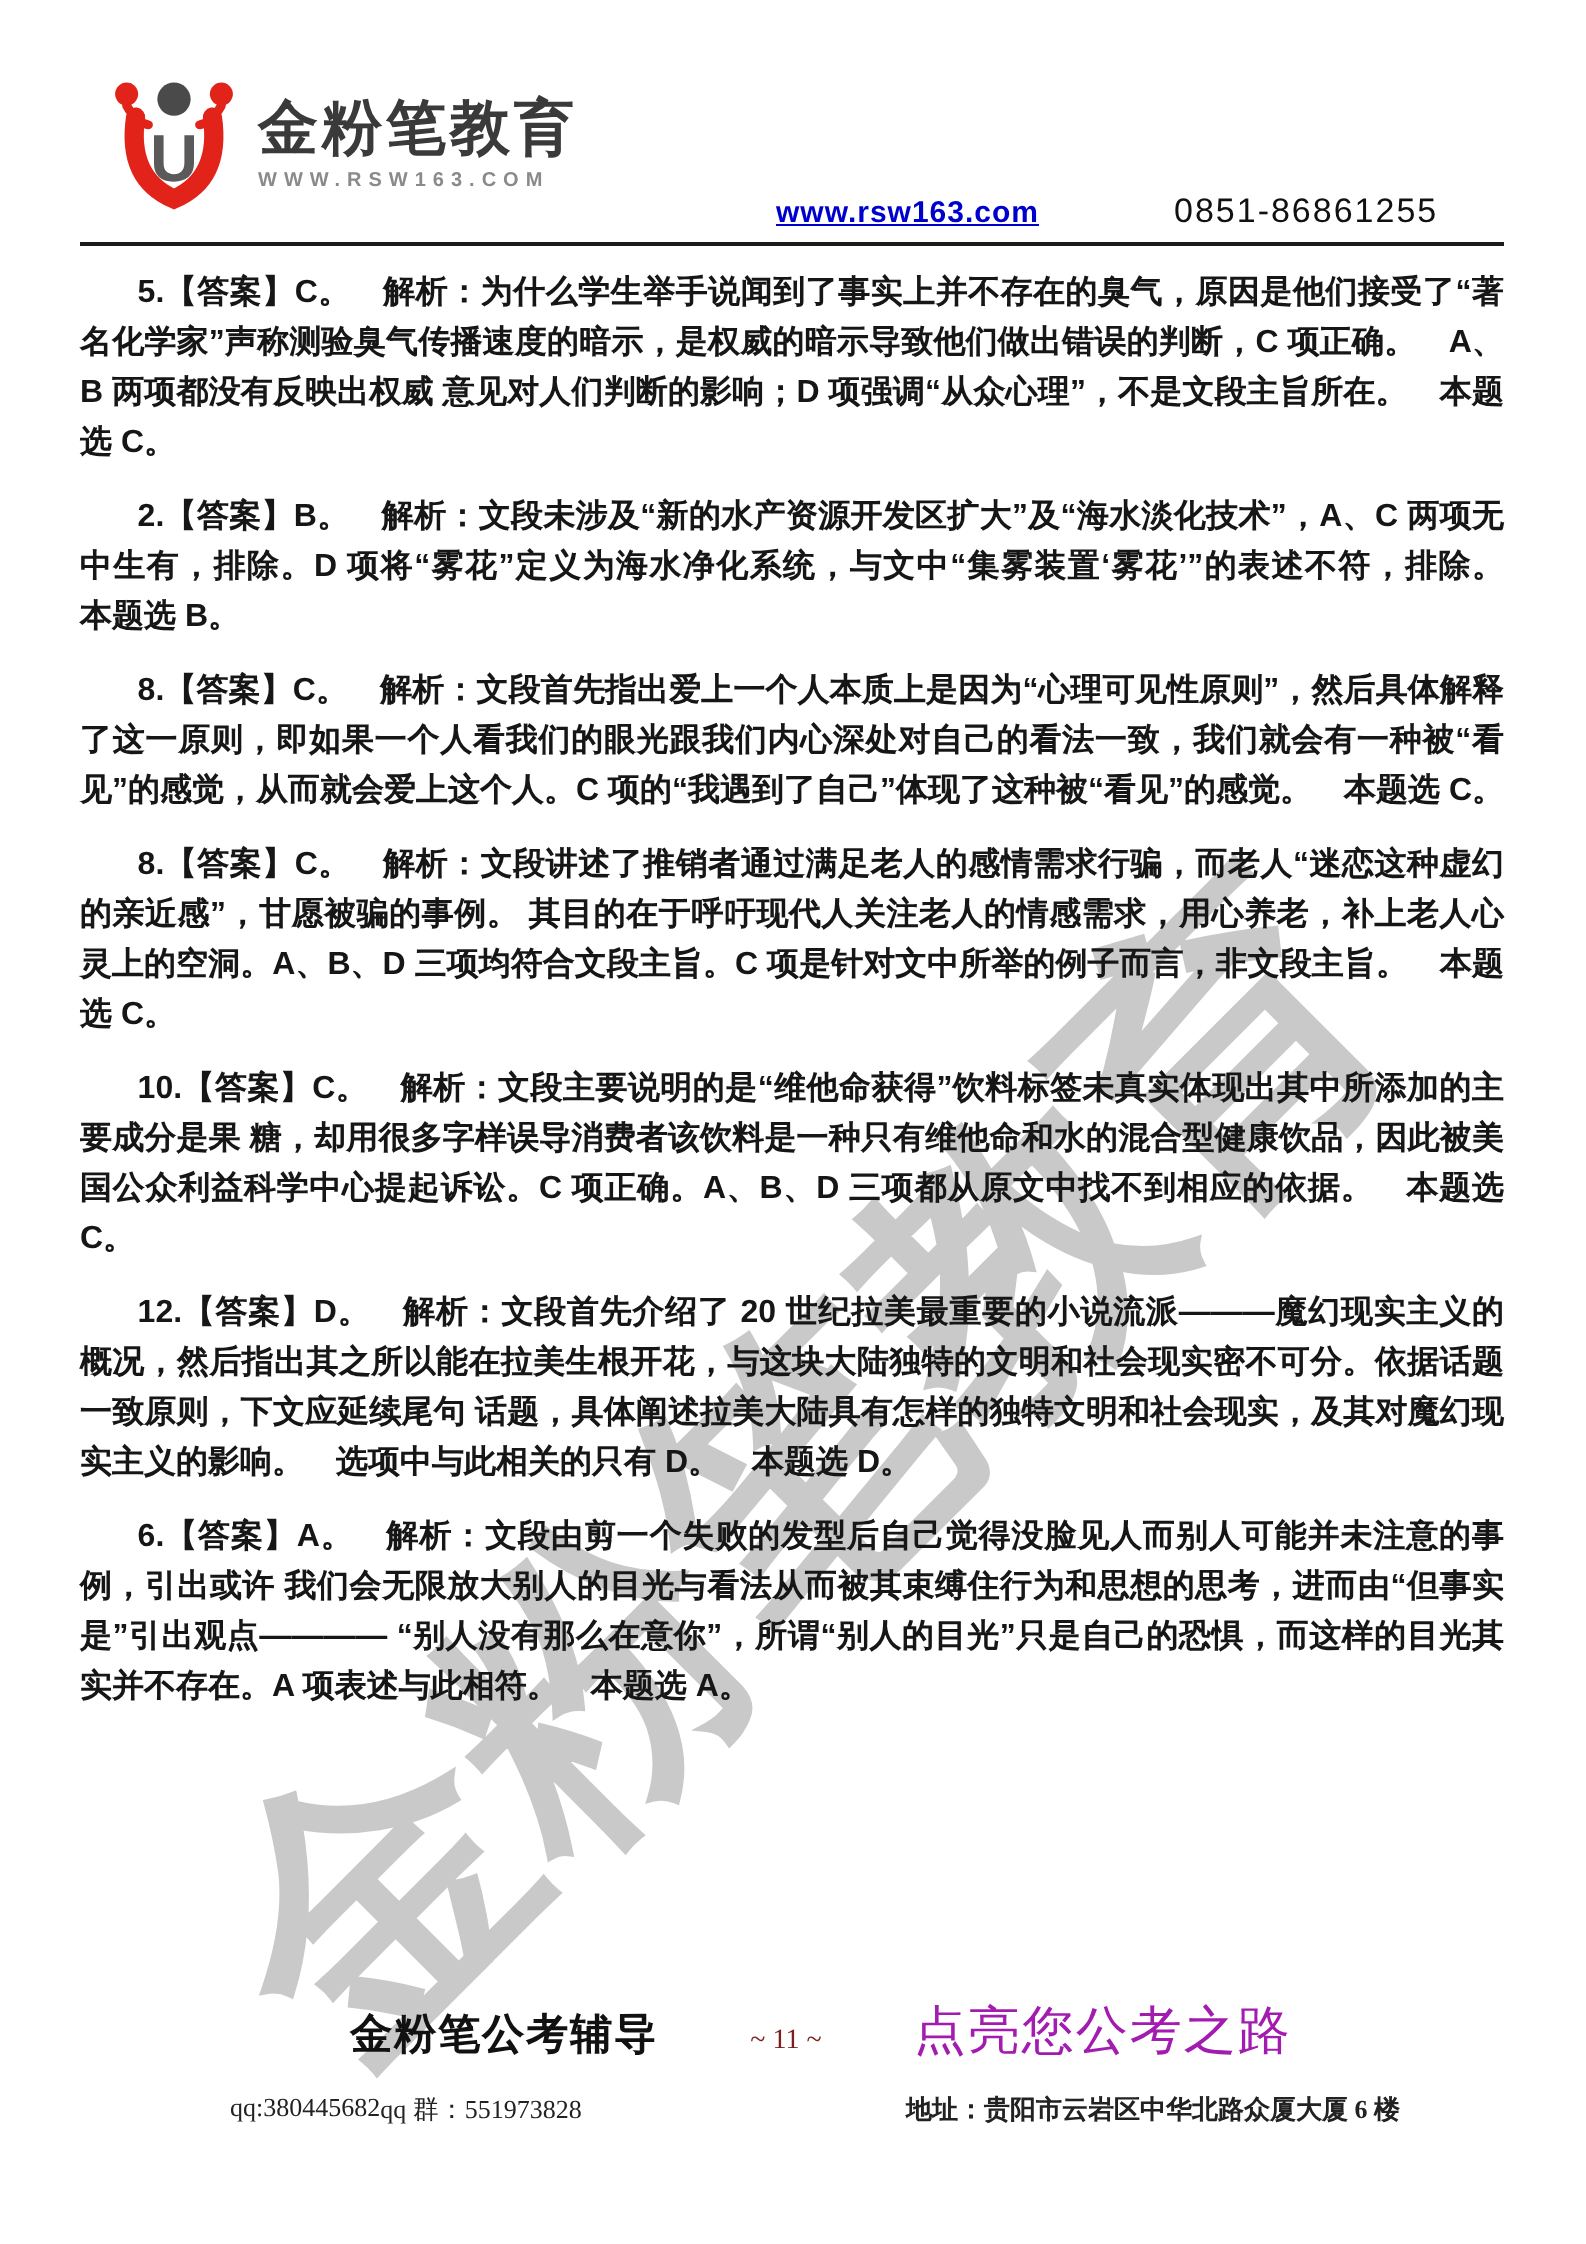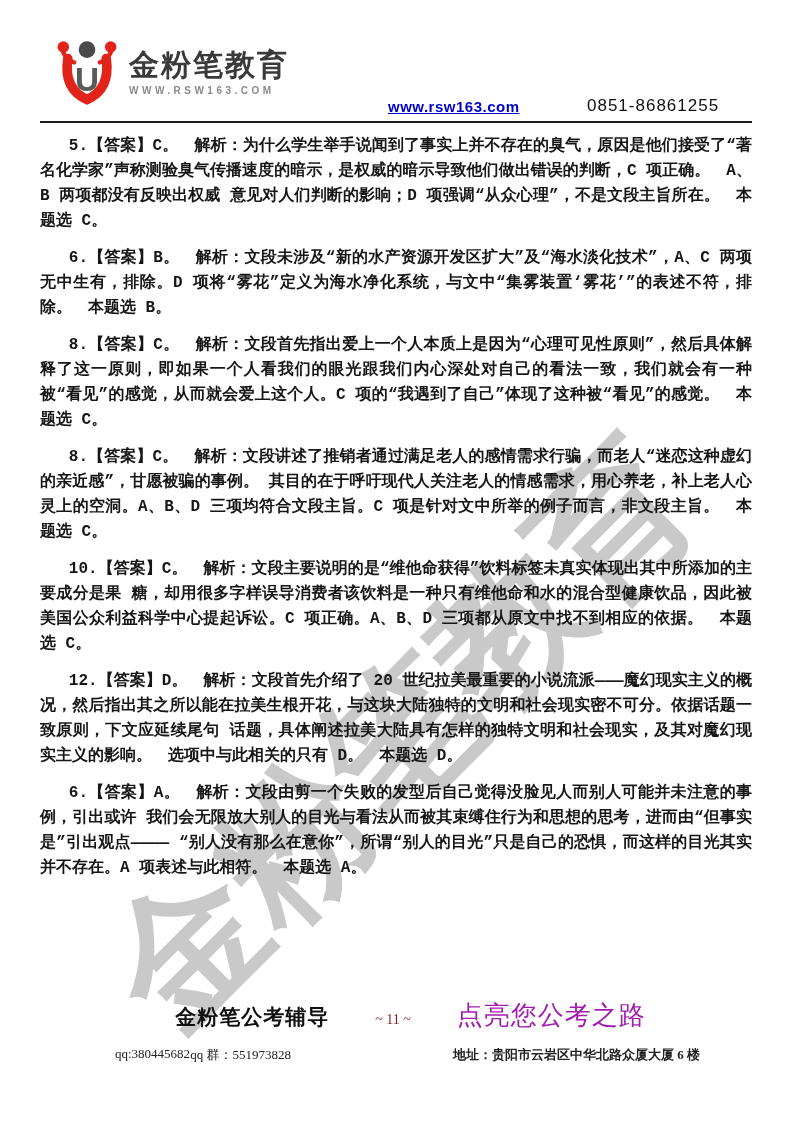--- a/index.html
+++ b/index.html
@@ -34,21 +34,21 @@
   
   .watermark{
     position:absolute;left:25px;top:655px;width:750px;height:160px;
     line-height:160px;text-align:center;white-space:nowrap;
     font-size:150px;font-weight:700;color:#c9c9c9;
     transform:rotate(-45deg);
     z-index:0;pointer-events:none;user-select:none;
   }
   
   .content{
-    position:absolute;top:134px;left:40px;width:712px;z-index:1;font-family:Liberation Mono, monospace;
+    position:absolute;top:134px;left:40px;width:712px;z-index:1;
   }
   .para{
     margin:0 0 12px 0;
     font-size:16px;line-height:25px;
     font-weight:600;
     text-align:justify;
     text-indent:1.8em;
     color:#161616;
   }
   
@@ -95,21 +95,21 @@
         <span class="brand-site">WWW.RSW163.COM</span>
       </span>
     </div>
     <a class="header-link" href="#">www.rsw163.com</a>
     <span class="header-phone">0851-86861255</span>
   </div>
   <div class="header-rule"></div>
 
   <div class="content">
     <p class="para">5.【答案】C。　解析：为什么学生举手说闻到了事实上并不存在的臭气，原因是他们接受了“著名化学家”声称测验臭气传播速度的暗示，是权威的暗示导致他们做出错误的判断，C 项正确。　A、B 两项都没有反映出权威 意见对人们判断的影响；D 项强调“从众心理”，不是文段主旨所在。　本题选 C。</p>
-    <p class="para">6.【答案】B。　解析：文段未涉及“新的水产资源开发区扩大”及“海水淡化技术”，A、C 两项无中生有，排除。D 项将“雾花”定义为海水净化系统，与文中“集雾装置‘雾花’”的表述不符，排除。　本题选 B。</p>
+    <p class="para">2.【答案】B。　解析：文段未涉及“新的水产资源开发区扩大”及“海水淡化技术”，A、C 两项无中生有，排除。D 项将“雾花”定义为海水净化系统，与文中“集雾装置‘雾花’”的表述不符，排除。　本题选 B。</p>
     <p class="para">8.【答案】C。　解析：文段首先指出爱上一个人本质上是因为“心理可见性原则”，然后具体解释了这一原则，即如果一个人看我们的眼光跟我们内心深处对自己的看法一致，我们就会有一种被“看见”的感觉，从而就会爱上这个人。C 项的“我遇到了自己”体现了这种被“看见”的感觉。　本题选 C。</p>
     <p class="para">8.【答案】C。　解析：文段讲述了推销者通过满足老人的感情需求行骗，而老人“迷恋这种虚幻的亲近感”，甘愿被骗的事例。 其目的在于呼吁现代人关注老人的情感需求，用心养老，补上老人心灵上的空洞。A、B、D 三项均符合文段主旨。C 项是针对文中所举的例子而言，非文段主旨。　本题选 C。</p>
     <p class="para">10.【答案】C。　解析：文段主要说明的是“维他命获得”饮料标签未真实体现出其中所添加的主要成分是果 糖，却用很多字样误导消费者该饮料是一种只有维他命和水的混合型健康饮品，因此被美国公众利益科学中心提起诉讼。C 项正确。A、B、D 三项都从原文中找不到相应的依据。　本题选 C。</p>
     <p class="para">12.【答案】D。　解析：文段首先介绍了 20 世纪拉美最重要的小说流派———魔幻现实主义的概况，然后指出其之所以能在拉美生根开花，与这块大陆独特的文明和社会现实密不可分。依据话题一致原则，下文应延续尾句 话题，具体阐述拉美大陆具有怎样的独特文明和社会现实，及其对魔幻现实主义的影响。　选项中与此相关的只有 D。　本题选 D。</p>
     <p class="para">6.【答案】A。　解析：文段由剪一个失败的发型后自己觉得没脸见人而别人可能并未注意的事例，引出或许 我们会无限放大别人的目光与看法从而被其束缚住行为和思想的思考，进而由“但事实是”引出观点———— “别人没有那么在意你”，所谓“别人的目光”只是自己的恐惧，而这样的目光其实并不存在。A 项表述与此相符。　本题选 A。</p>
   </div>
 
   <div class="footer-title">
     <span class="footer-brand">金粉笔公考辅导</span>
     <span class="footer-page">~ 11 ~</span>

